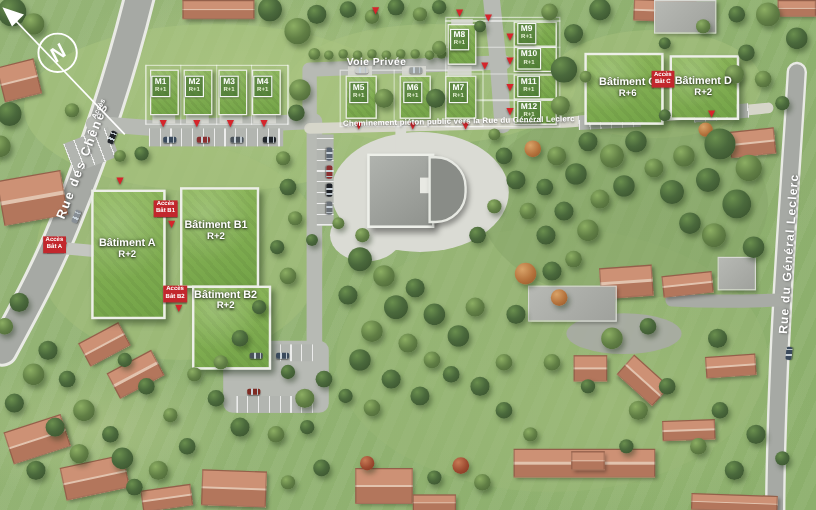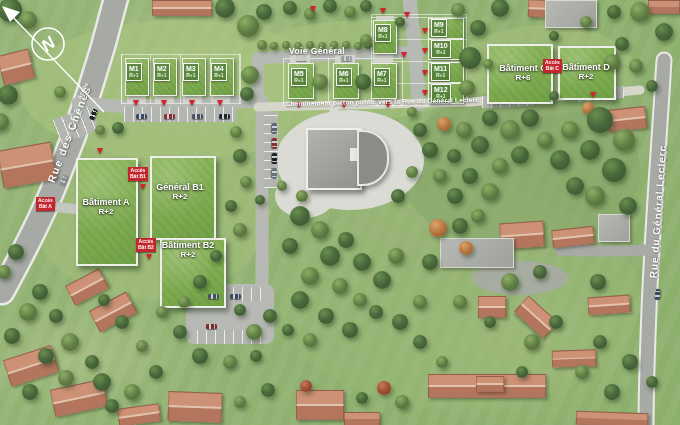--- a/index.html
+++ b/index.html
@@ -423,21 +423,21 @@
   <div class="lot-badge" style="left:431px;top:84px">
     <span class="lot-name">M12</span>
     <span class="lot-floors">R+1</span>
   </div>
 
   <div class="bld-label" style="left:71px;top:197px;width:70px">
     <span class="bld-name">Bâtiment A</span>
     <span class="bld-floors">R+2</span>
   </div>
   <div class="bld-label" style="left:145px;top:182px;width:70px">
-    <span class="bld-name">Général B1</span>
+    <span class="bld-name">Bâtiment B1</span>
     <span class="bld-floors">R+2</span>
   </div>
   <div class="bld-label" style="left:153px;top:240px;width:70px">
     <span class="bld-name">Bâtiment B2</span>
     <span class="bld-floors">R+2</span>
   </div>
   <div class="bld-label" style="left:488px;top:63px;width:70px">
     <span class="bld-name">Bâtiment C</span>
     <span class="bld-floors">R+6</span>
   </div>
@@ -458,21 +458,21 @@
     <span>Accès</span>
     <span>Bât B2</span>
   </div>
   <div class="access-badge" style="left:543px;top:59px">
     <span>Accès</span>
     <span>Bât C</span>
   </div>
 
   <div class="street-label lbl-chenes">Rue des Chênes</div>
   <div class="street-label lbl-leclerc">Rue du Général Leclerc</div>
-  <div class="street-label lbl-voie">Voie Général</div>
+  <div class="street-label lbl-voie">Voie Privée</div>
   <div class="street-label lbl-chem">Cheminement piéton public vers la Rue du Général Leclerc</div>
   <div class="street-label lbl-acces">Accès</div>
 
   <div class="compass">
     <svg width="112" height="118" viewBox="0 0 112 118">
       <line x1="8" y1="12" x2="104" y2="112" stroke="#fff" stroke-width="1.3"></line>
       <path d="M2,6 L20,12 L10,22 Z" fill="#fff"></path>
       <circle cx="48" cy="44" r="16" fill="none" stroke="#fff" stroke-width="1.6"></circle>
       <text x="48" y="50" text-anchor="middle" font-size="17" font-weight="bold" font-style="italic" fill="#fff" transform="rotate(-38 48 44)">N</text>
     </svg>

